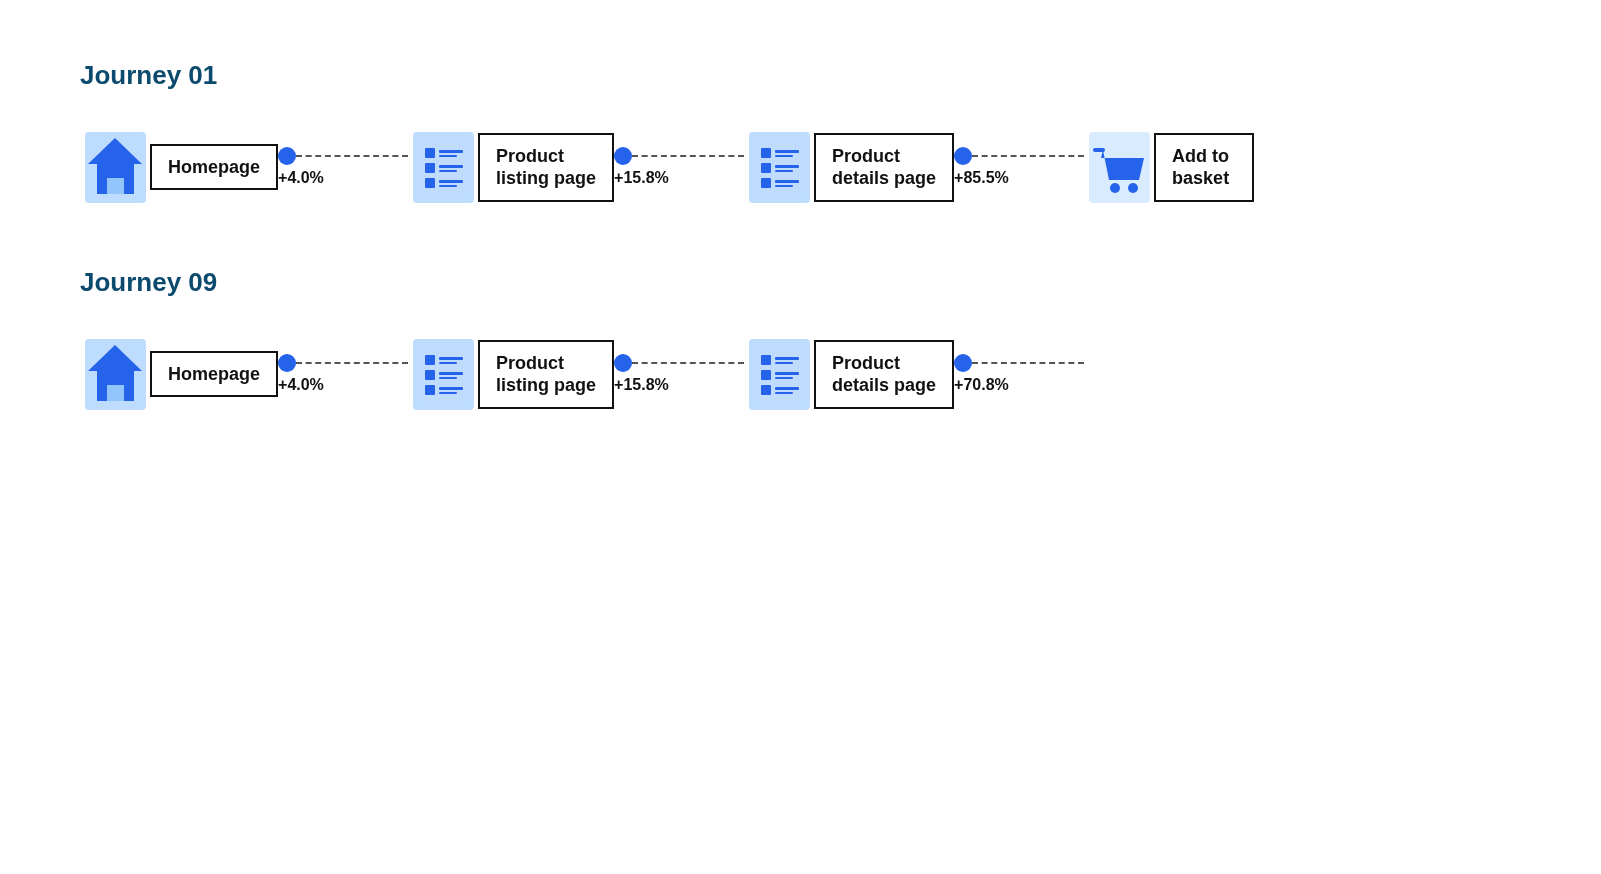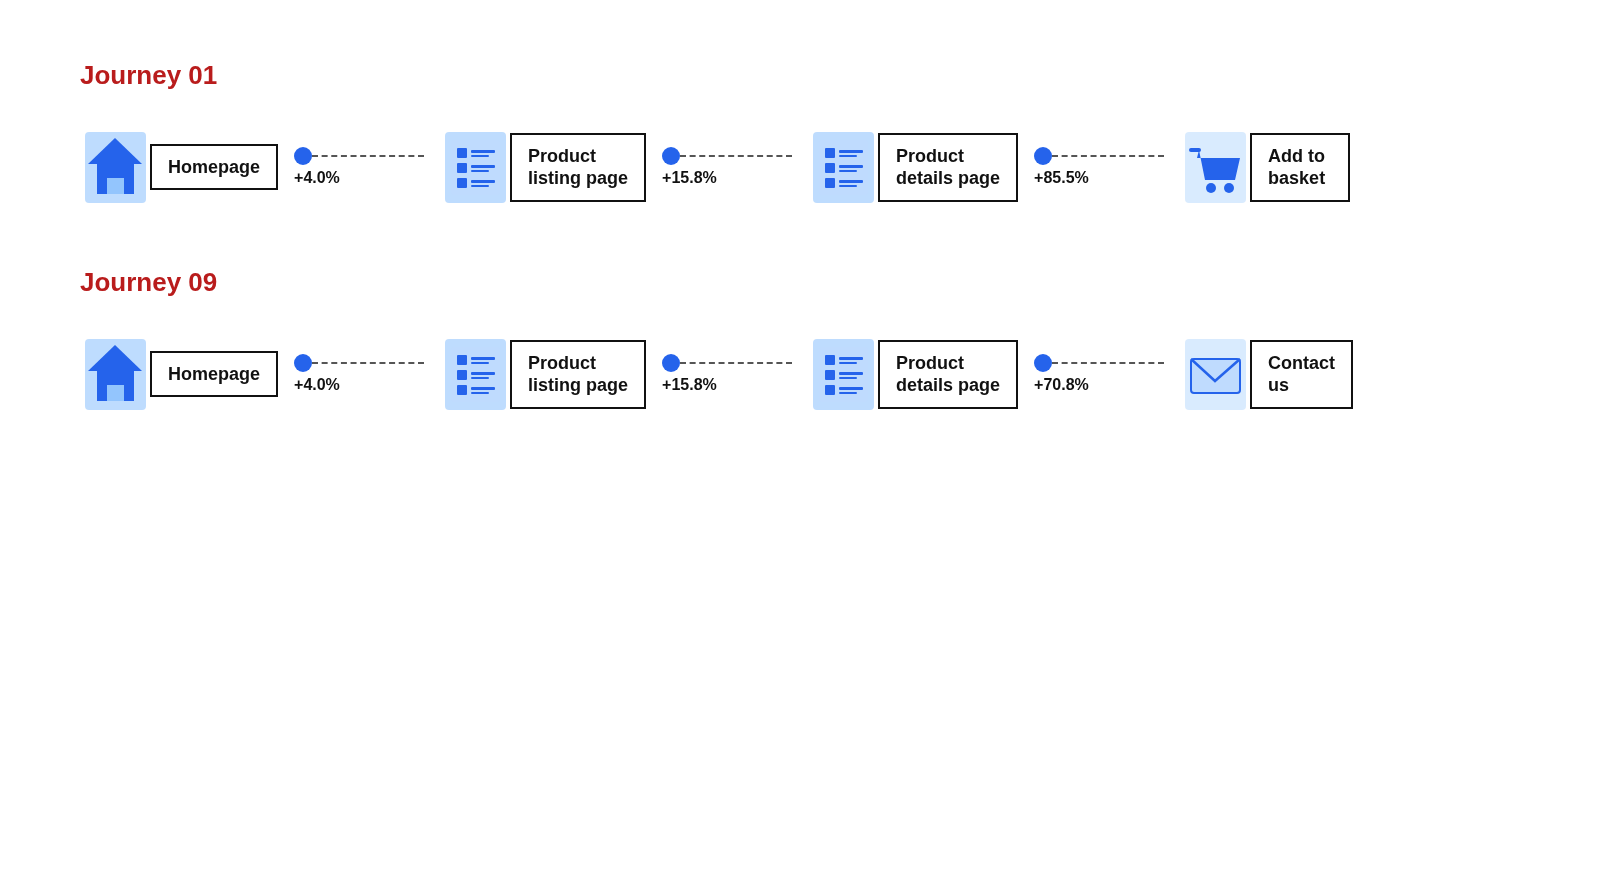--- a/index.html
+++ b/index.html
@@ -9,27 +9,27 @@
       width: 1601px;
       min-height: 874px;
       padding: 60px 80px;
     }
     .journey-section {
       margin-bottom: 60px;
     }
     .journey-title {
       font-size: 26px;
       font-weight: 900;
-      color: #b91c1c;
+      color: #0c4a6e;
       margin-bottom: 36px;
     }
     .journey-flow {
       display: flex;
       align-items: center;
-      gap: 16px;
+      gap: 0;
     }
     
     .step {
       display: flex;
       align-items: center;
       position: relative;
     }
     .step-icon {
       width: 80px;
       height: 90px;
@@ -279,26 +279,15 @@
     </div>
 
     <div class="connector">
       <div class="connector-line-row">
         <div class="connector-dot"></div>
         <div class="connector-dotted"></div>
       </div>
       <div class="connector-pct">+70.8%</div>
     </div>
 
-    <div class="step">
-      <div class="step-icon envelope-icon">
-        <svg width="65" height="75" viewBox="0 0 65 75">
-          <rect x="2" y="2" width="61" height="71" rx="4" fill="#93c5fd" opacity="0.35"></rect>
-
-          <rect x="8" y="22" width="49" height="34" rx="3" fill="#bfdbfe" stroke="#2563eb" stroke-width="2"></rect>
-          <polyline points="8,22 32,44 57,22" fill="none" stroke="#2563eb" stroke-width="2.5"></polyline>
-        </svg>
-      </div>
-      <div class="step-label">Contact<br>us</div>
-    </div>
 
   </div>
 </div>
 
 </body></html>

